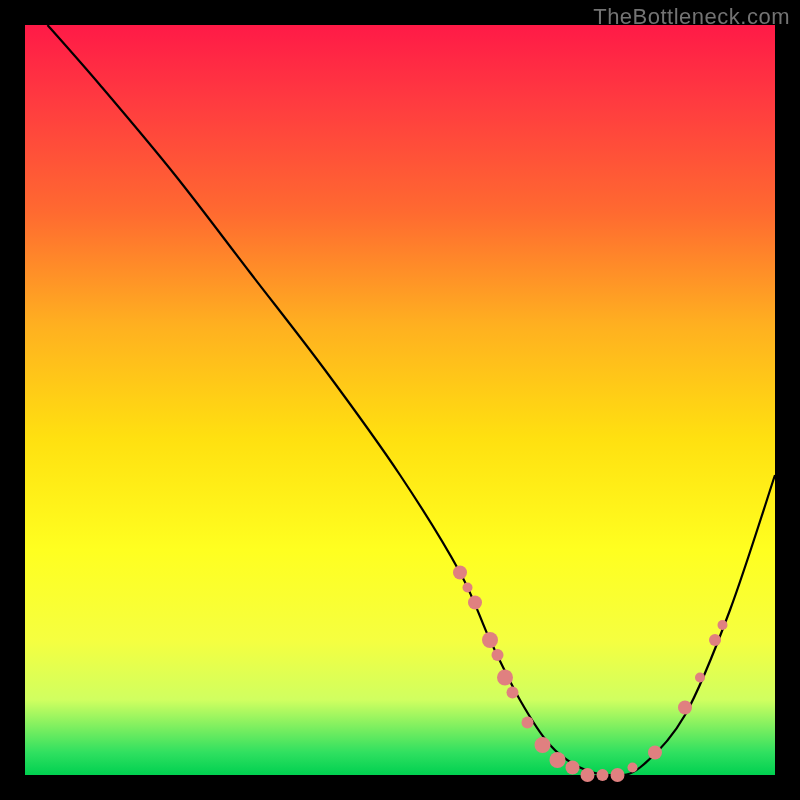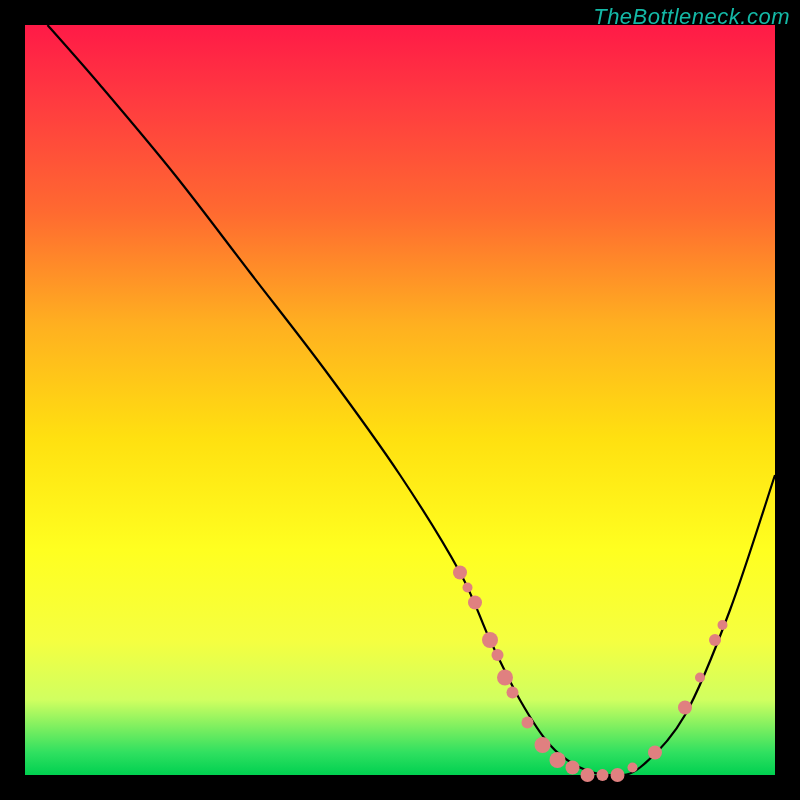--- a/index.html
+++ b/index.html
@@ -26,25 +26,24 @@
       #ffff20 70%,
       #f5ff40 82%,
       #d0ff60 90%,
       #30e060 97%,
       #00d050 100%);
   }
   .watermark {
     position: absolute;
     top: 4px;
     right: 10px;
-    color: #14b8a6;
+    color: #737373;
     font-size: 22px;
     font-weight: 500;
     letter-spacing: 0.5px;
-    font-style: italic;
   }
   svg {
     position: absolute;
     left: 0;
     top: 0;
   }
 </style>
 </head>
 <body>
 

